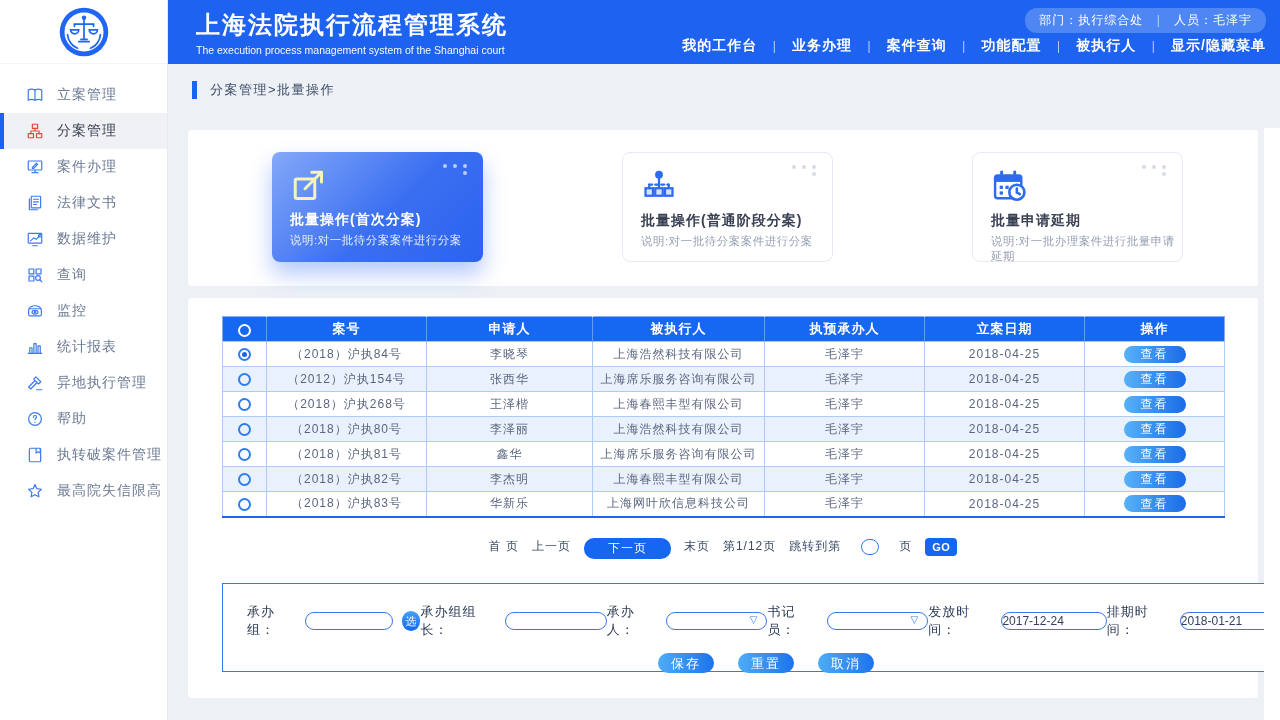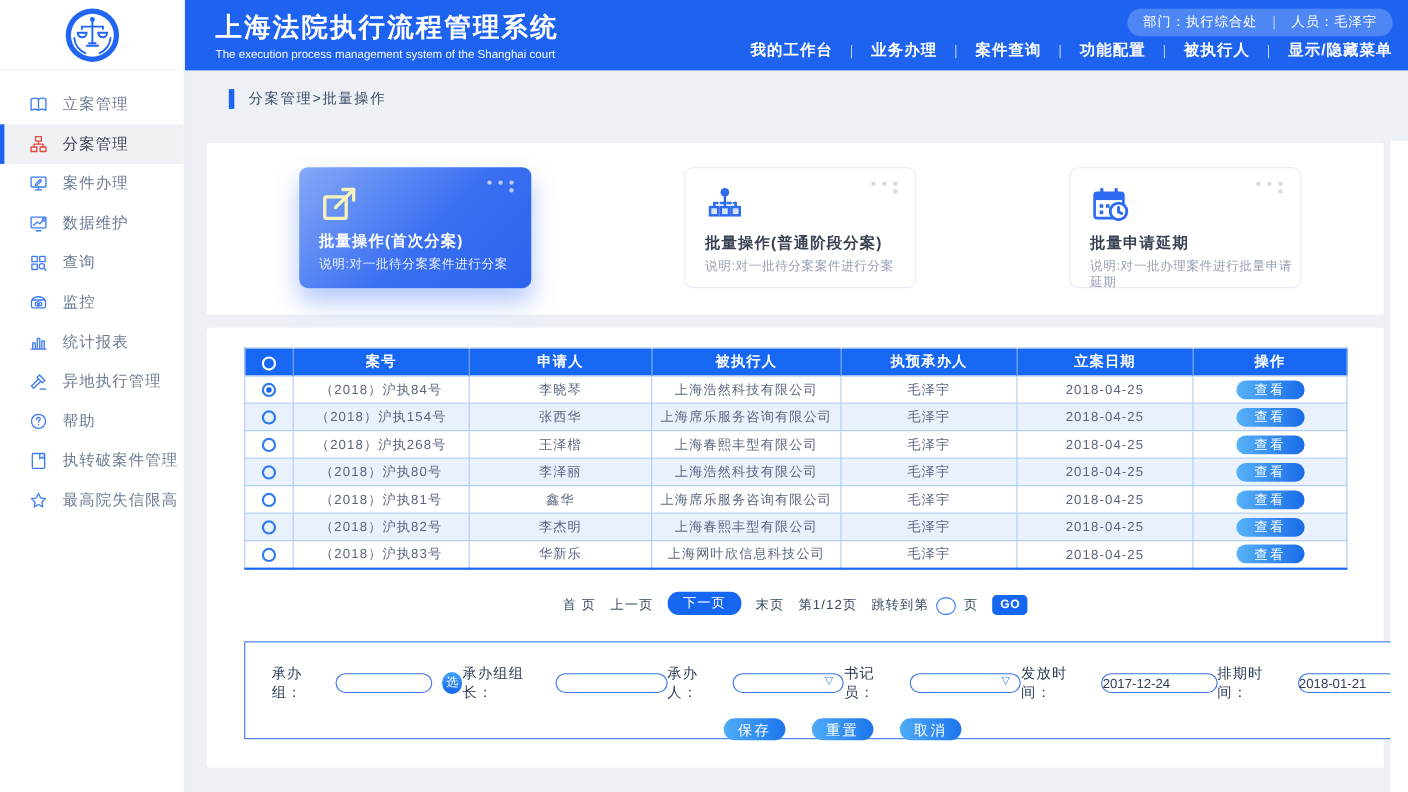--- a/index.html
+++ b/index.html
@@ -24,21 +24,21 @@
   .menu { padding-top:13px; }
   .menu-item { position:relative; height:36px; display:flex; align-items:center; padding-left:26px; gap:13px; font-size:14px; color:#6C7A93; letter-spacing:1px; cursor:pointer; }
   .menu-item .mi-icon { width:18px; height:18px; color:#3D7BF0; display:flex; align-items:center; }
   .menu-item .mi-icon svg { width:18px; height:18px; }
   .menu-item.active { background:#EFF1F4; color:#3A4153; }
   .menu-item.active::before { content:""; position:absolute; left:0; top:0; width:4px; height:36px; background:#1B64F2; }
   .menu-item.active .mi-icon { color:#E4483F; }
 
   
   .content { position:absolute; left:168px; top:64px; width:1112px; height:656px; }
-  .breadcrumb { position:absolute; left:40px; top:17px; display:flex; align-items:center; gap:13px; }
+  .breadcrumb { position:absolute; left:24px; top:17px; display:flex; align-items:center; gap:13px; }
   .bc-bar { width:5px; height:18px; background:#1B64F2; }
   .bc-text { font-size:13px; color:#3D4B66; letter-spacing:1.5px; }
 
   
   .cards-panel { position:absolute; left:20px; top:66px; width:1070px; height:156px; background:#fff; border-radius:3px; }
   .op-card { position:absolute; top:22px; width:211px; height:110px; border-radius:8px; background:#fff; border:1px solid #E6EBF3; cursor:pointer;padding-left:28px; }
   .op-card.c1 { left:84px; } .op-card.c2 { left:434px; } .op-card.c3 { left:784px; }
   .op-card.active { border:none; background:linear-gradient(135deg,#85A9F8 0%,#3A6FF1 55%,#2B63EF 100%); box-shadow:0 12px 22px rgba(59,111,240,.38); }
   .card-icon { position:absolute; left:18px; top:15px; width:36px; height:36px; }
   .card-title { position:absolute; left:18px; top:59px; font-size:14px; font-weight:bold; color:#3A4153; letter-spacing:1px; }
@@ -57,24 +57,24 @@
   .case-table thead th { background:#1667F2; color:#fff; font-size:13px; font-weight:bold; height:25px; letter-spacing:1px; border-right:1px solid rgba(255,255,255,.35); }
   .case-table thead th:last-child { border-right:none; }
   .case-table tbody td { height:25px; text-align:center; font-size:12px; color:#5A6680; letter-spacing:1px; border:1px solid #AECBF5; }
   .case-table tbody tr.alt td { background:#E9F1FC; }
   .radio { display:inline-block; width:13px; height:13px; border:2px solid #2F7CF0; border-radius:50%; position:relative; vertical-align:middle; cursor:pointer; }
   .radio.header { border-color:#fff; }
   .radio.checked::after { content:""; position:absolute; left:2px; top:2px; width:5px; height:5px; border-radius:50%; background:#1566F0; }
   .view-btn { width:62px; height:17px; border:none; border-radius:9px; background:linear-gradient(90deg,#57B2F7,#1A6BE8); color:#fff; font-size:12px; letter-spacing:2px; line-height:16px; cursor:pointer; font-family:inherit; }
 
   
-  .pagination { position:absolute; left:0; top:240px; width:100%; display:flex; justify-content:center; align-items:flex-end; gap:13px; font-size:12px; color:#3A4A63; letter-spacing:1px; }
+  .pagination { position:absolute; left:0; top:240px; width:100%; display:flex; justify-content:center; align-items:flex-start; gap:13px; font-size:12px; color:#3A4A63; letter-spacing:1px; }
   .pg-link { cursor:pointer; }
-  .pg-next { background:#1566F0; color:#fff; border-radius:10px; padding:2px 14px; cursor:pointer; }
-  .jump-group { display:flex; align-items:center; gap:7px; }
+  .pg-next { background:#1566F0; color:#fff; border-radius:10px; padding:2px 24px; cursor:pointer; }
+  .jump-group { display:flex; align-items:center; gap:20px; }
   .jump-box { width:18px; height:16px; border:1px solid #2F7CF0; border-radius:8px; font-size:11px; text-align:center; outline:none; }
   .go-btn { background:#1566F0; color:#fff; font-weight:bold; font-size:11px; border:none; border-radius:4px; padding:3px 7px; letter-spacing:.5px; cursor:pointer; font-family:inherit; }
 
   
   .assign-form { position:absolute; left:34px; top:285px; width:1088px; height:89px; border:1px solid #3B76E8; background:#fff; }
   .form-row { margin-top:19px; display:flex; justify-content:space-between; padding:0 24px; align-items:center; }
   .field { display:flex; align-items:center; gap:5px; font-size:13px; color:#2B3A55; letter-spacing:1px; }
   .pill-input { width:88px; height:18px; border:1px solid #3B76E8; border-radius:10px; outline:none; background:#fff; font-size:12px; padding:0 8px; font-family:inherit; }
   .pill-input.wide { width:102px; }
   .pill-select { position:relative; width:104px; height:18px; border:1px solid #3B76E8; border-radius:10px; background:#fff; cursor:pointer; }
@@ -131,20 +131,30 @@
       </div>
       <div class="menu-item">
         <span class="mi-icon">
           <svg viewBox="0 0 24 24" fill="none" stroke="currentColor" stroke-width="1.6" stroke-linecap="round" stroke-linejoin="round">
               <rect x="3" y="4" width="18" height="12" rx="1"></rect>
               <path d="M12 16v3.5M8 19.5h8"></path>
               <path d="M8.5 12.5l5.5-5.5 1.5 1.5-5.5 5.5H8.5z"></path>
             </svg>
         </span>
         <span class="mi-label">案件办理</span>
+      </div>
+      <div class="menu-item">
+        <span class="mi-icon">
+          <svg viewBox="0 0 24 24" fill="none" stroke="currentColor" stroke-width="1.6" stroke-linecap="round" stroke-linejoin="round">
+              <rect x="7" y="3" width="12.5" height="15.5" rx="1"></rect>
+              <path d="M10 7h6.5M10 10.5h6.5M10 14h4"></path>
+              <path d="M4.5 6.5V21h11"></path>
+            </svg>
+        </span>
+        <span class="mi-label">法律文书</span>
       </div>
       <div class="menu-item">
         <span class="mi-icon">
           <svg viewBox="0 0 24 24" fill="none" stroke="currentColor" stroke-width="1.6" stroke-linecap="round" stroke-linejoin="round">
               <rect x="3" y="4.5" width="18" height="13" rx="1"></rect>
               <path d="M6 14.5l4.5-4 3 2L18 8"></path>
               <circle cx="18.5" cy="7.5" r="1.8"></circle>
               <path d="M9 21h6"></path>
             </svg>
         </span>
@@ -354,21 +364,21 @@
             <td><span class="radio checked"></span></td>
             <td>（2018）沪执84号</td>
             <td>李晓琴</td>
             <td>上海浩然科技有限公司</td>
             <td>毛泽宇</td>
             <td>2018-04-25</td>
             <td><button class="view-btn">查看</button></td>
           </tr>
           <tr class="alt">
             <td><span class="radio"></span></td>
-            <td>（2018）沪执154号</td>
+            <td>（2012）沪执154号</td>
             <td>张西华</td>
             <td>上海席乐服务咨询有限公司</td>
             <td>毛泽宇</td>
             <td>2018-04-25</td>
             <td><button class="view-btn">查看</button></td>
           </tr>
           <tr>
             <td><span class="radio"></span></td>
             <td>（2018）沪执268号</td>
             <td>王泽楷</td>

